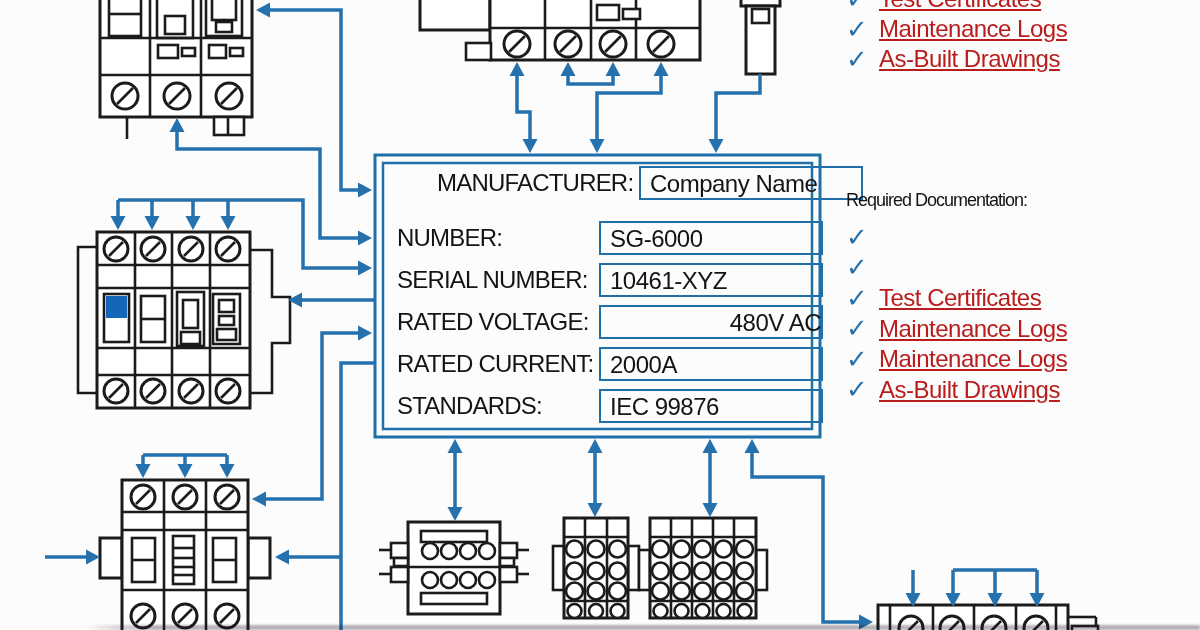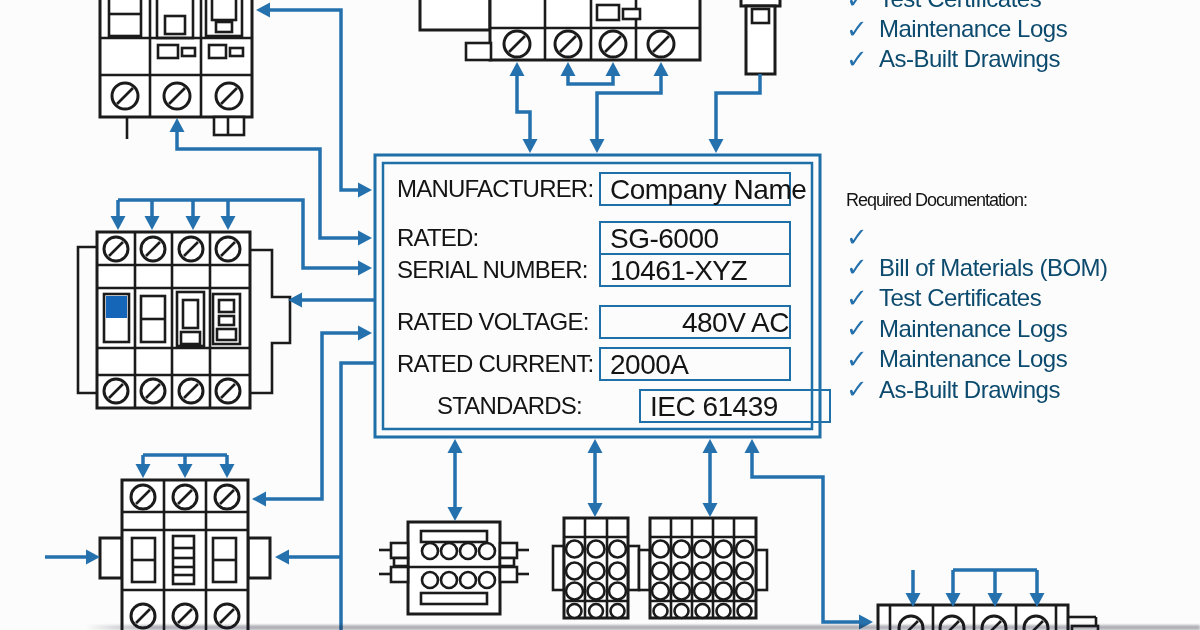--- a/index.html
+++ b/index.html
@@ -18,34 +18,34 @@
   .bf{fill:#2471ae;stroke:none;}
   .bx{stroke:#1f6fa8;fill:none;}
   .tg{fill:#1565b8;stroke:none;}
 
   
   .np-label{
     position:absolute;left:397px;height:34px;line-height:34px;
     font-size:24px;letter-spacing:-0.8px;z-index:2;white-space:nowrap;
   }
   .np-value{
-    position:absolute;left:599px;width:192px;height:34px;line-height:31px;
+    position:absolute;left:599px;width:224px;height:34px;line-height:31px;
     border:2.5px solid #1f6fa8;box-sizing:border-box;padding-left:9px;
-    font-size:28px;letter-spacing:-0.5px;z-index:2;white-space:nowrap;background:transparent;
+    font-size:24px;letter-spacing:-0.5px;z-index:2;white-space:nowrap;background:transparent;
   }
-  .r0{top:172px;} .r1{top:221px;} .r2{top:253px;} .r3{top:305px;text-align:right;} .r4{top:347px;} .r5{top:389px;margin-left:40px;}
+  .r0{top:166px;margin-left:40px;} .r1{top:221px;} .r2{top:263px;} .r3{top:305px;text-align:right;} .r4{top:347px;} .r5{top:389px;}
 
   
   .docs-top{position:absolute;left:846px;top:-16px;z-index:2;}
   .docs-main{position:absolute;left:846px;top:185px;z-index:2;}
   .docs-heading{font-size:18px;font-weight:400;letter-spacing:-1px;height:30px;line-height:30px;margin:0 0 7px 0;white-space:nowrap;}
   .doc-row{display:flex;align-items:center;height:30px;white-space:nowrap;}
   .docs-main .doc-row{height:30.5px;}
   .doc-check{color:#2470ad;font-weight:700;font-size:26px;width:33px;flex:0 0 33px;}
-  .doc-text{font-size:24px;letter-spacing:-0.5px;color:#0c4a6e;}
+  .doc-text{font-size:24px;letter-spacing:-0.5px;color:#b91c1c;text-decoration:underline;}
 
   .bottom-shadow{
     position:absolute;left:85px;right:0;top:625px;height:5px;z-index:3;
     background:linear-gradient(to right, rgba(25,25,45,0), rgba(25,25,45,0.55) 6%, rgba(25,25,45,0.55));
     filter:blur(1px);opacity:0.6;
   }
 </style>
 </head>
 <body>
 
@@ -359,30 +359,30 @@
       <path class="bl" d="M995,570 V593"></path>
       <path class="bl" d="M1037,570 V593"></path>
     <polygon class="bf" points="953,607 945.5,593 960.5,593"></polygon>
     <polygon class="bf" points="995,607 987.5,593 1002.5,593"></polygon>
     <polygon class="bf" points="1037,607 1029.5,593 1044.5,593"></polygon>
   </g>
 </svg>
 
 <div class="np-label r0">MANUFACTURER:</div>
 <div class="np-value r0">Company Name</div>
-<div class="np-label r1">RATED:</div>
+<div class="np-label r1">NUMBER:</div>
 <div class="np-value r1">SG-6000</div>
 <div class="np-label r2">SERIAL NUMBER:</div>
 <div class="np-value r2">10461-XYZ</div>
 <div class="np-label r3">RATED VOLTAGE:</div>
 <div class="np-value r3">480V AC</div>
 <div class="np-label r4">RATED CURRENT:</div>
 <div class="np-value r4">2000A</div>
 <div class="np-label r5">STANDARDS:</div>
-<div class="np-value r5">IEC 61439</div>
+<div class="np-value r5">IEC 99876</div>
 
 <div class="docs-top">
   <div class="doc-row">
     <span class="doc-check">✓</span>
     <span class="doc-text">Test Certificates</span>
   </div>
   <div class="doc-row">
     <span class="doc-check">✓</span>
     <span class="doc-text">Maintenance Logs</span>
   </div>
@@ -392,21 +392,20 @@
   </div>
 </div>
 
 <div class="docs-main">
   <div class="docs-heading">Required Documentation:</div>
   <div class="doc-row">
     <span class="doc-check">✓</span>
   </div>
   <div class="doc-row">
     <span class="doc-check">✓</span>
-    <span class="doc-text">Bill of Materials (BOM)</span>
   </div>
   <div class="doc-row">
     <span class="doc-check">✓</span>
     <span class="doc-text">Test Certificates</span>
   </div>
   <div class="doc-row">
     <span class="doc-check">✓</span>
     <span class="doc-text">Maintenance Logs</span>
   </div>
   <div class="doc-row">

